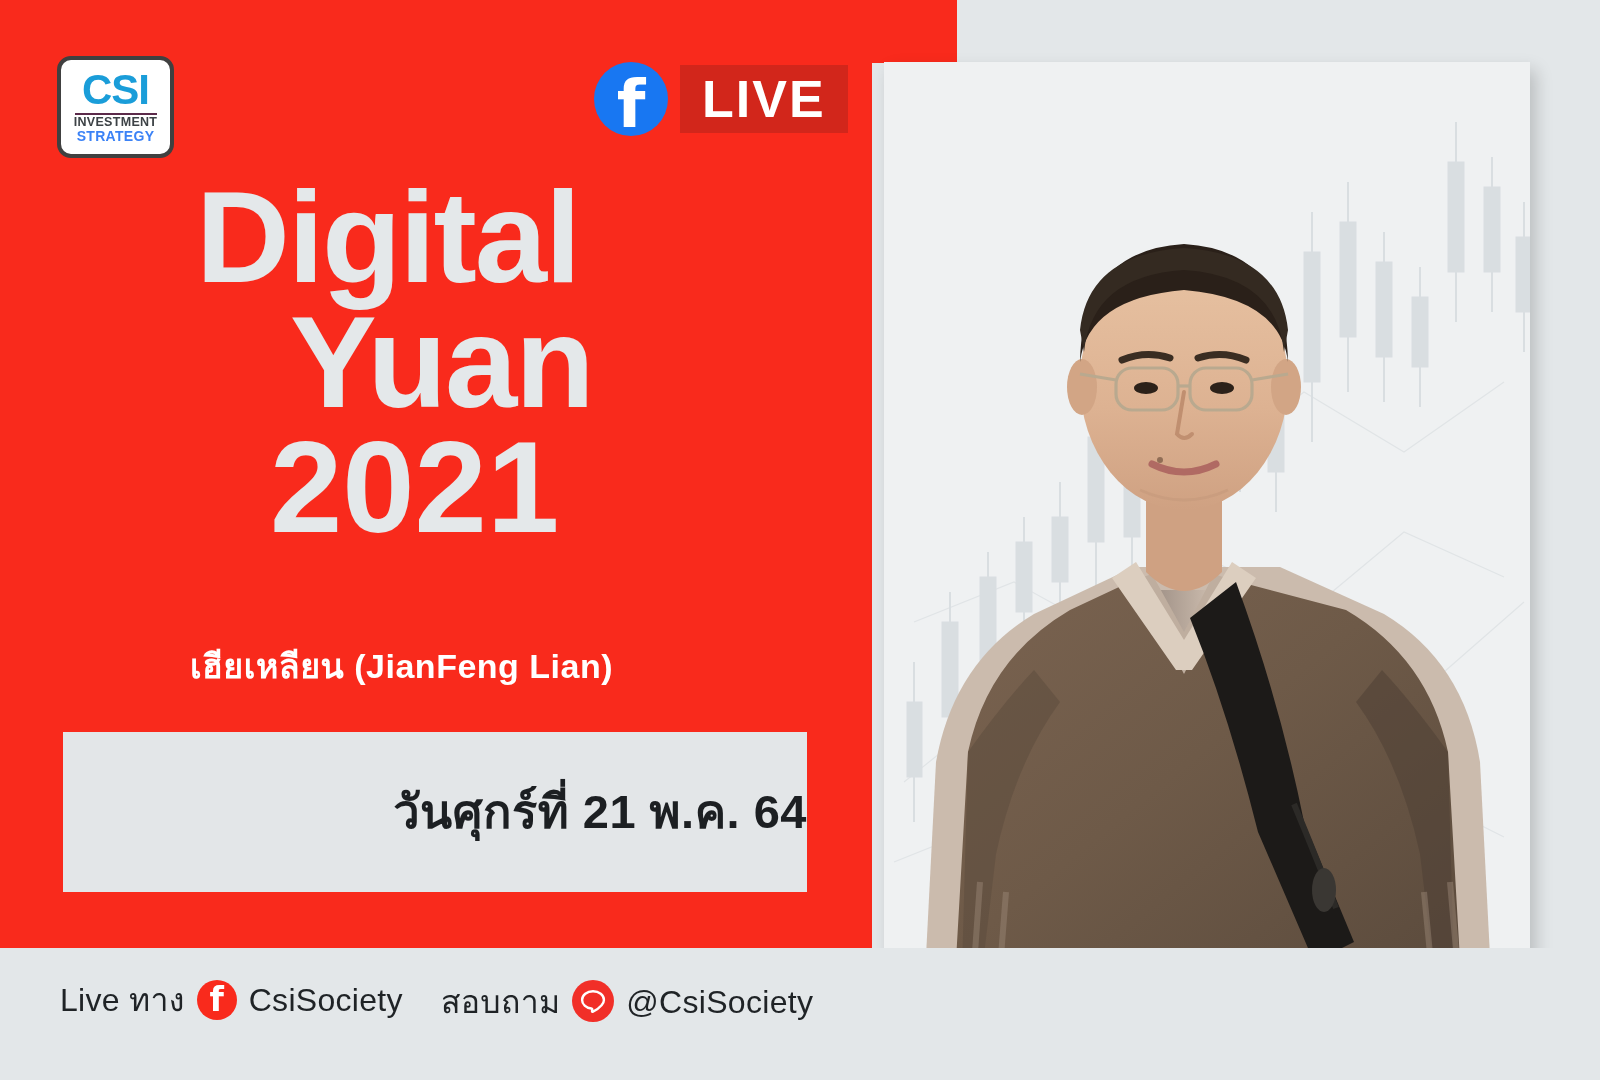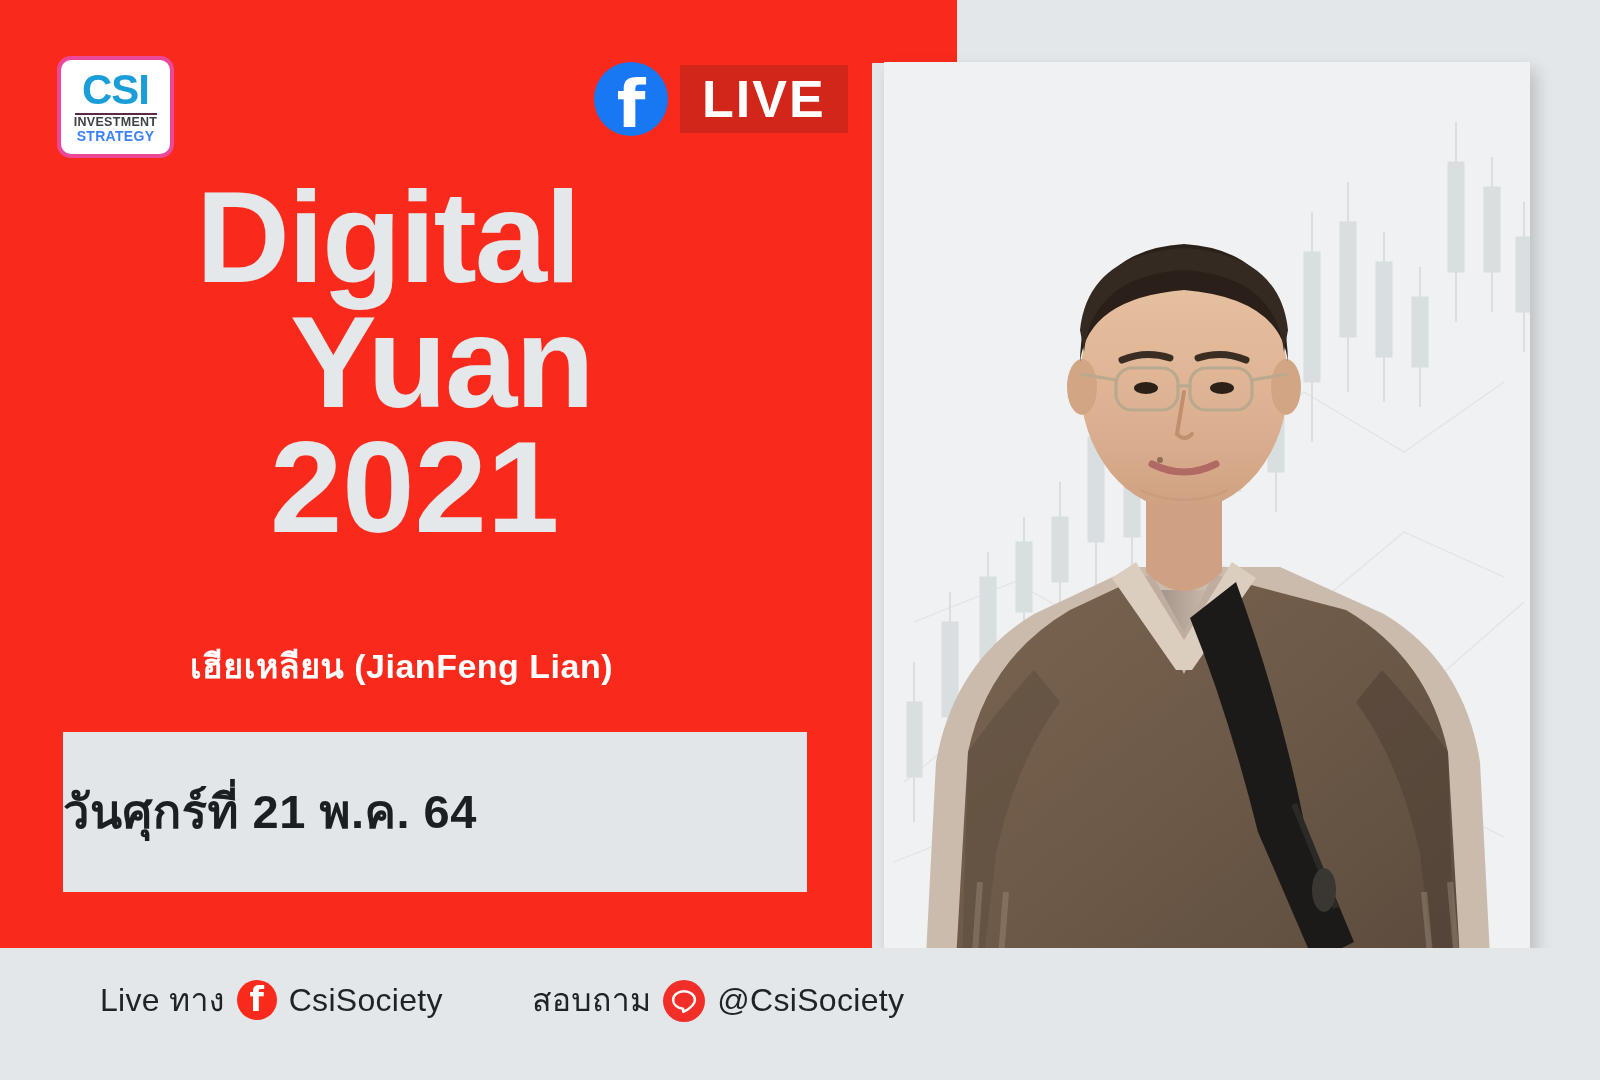--- a/index.html
+++ b/index.html
@@ -18,21 +18,21 @@
   }
   .red-panel-notch{
     
     position:absolute;left:872px;top:63px;width:85px;height:885px;
     background:#e3e7e9;
   }
 
   
   .logo{
     position:absolute;left:57px;top:56px;width:117px;height:102px;
-    background:#ffffff;border:4px solid #ec4899;border-radius:14px;
+    background:#ffffff;border:4px solid #404040;border-radius:14px;
     box-sizing:border-box;
     display:flex;flex-direction:column;align-items:center;justify-content:center;
   }
   .logo-csi{
     font-size:42px;font-weight:bold;color:#1a9dd9;letter-spacing:-1px;
     line-height:40px;font-family:"Liberation Sans",sans-serif;
   }
   .logo-rule{width:82px;height:2px;background:#5b2a4a;margin:3px 0 1px 0;}
   .logo-inv{font-size:12.5px;font-weight:bold;color:#3d4246;letter-spacing:0.3px;line-height:13px;}
   .logo-str{font-size:14px;font-weight:bold;color:#3b82f6;letter-spacing:0.3px;line-height:15px;}
@@ -70,32 +70,32 @@
   .speaker{
     position:absolute;left:190px;top:645px;width:700px;
     color:#ffffff;font-size:34px;font-weight:bold;line-height:42px;
     letter-spacing:0.5px;
   }
 
   
   .date-box{
     position:absolute;left:63px;top:732px;width:744px;height:160px;
     background:#e3e6e8;
-    display:flex;flex-direction:column;align-items:flex-start;justify-content:center;
+    display:flex;flex-direction:column;align-items:flex-end;justify-content:center;
   }
   .date-line1{color:#1c1f22;font-size:47px;font-weight:bold;line-height:62px;letter-spacing:0.5px;}
   .date-line2{color:#1c1f22;font-size:41px;font-weight:bold;line-height:56px;letter-spacing:0.5px;}
 
   
   .footer{
     position:absolute;left:0;top:948px;width:1600px;height:132px;
     background:#e3e7e9;
   }
-  .footer-row{position:absolute;left:60px;top:32px;display:flex;align-items:flex-start;margin-left:40px;}
-  .footer-row.second{left:492px;}
+  .footer-row{position:absolute;left:60px;top:32px;display:flex;align-items:flex-end;}
+  .footer-row.second{left:441px;}
   .f-text{color:#1f2326;font-size:32px;font-weight:normal;line-height:40px;letter-spacing:0.3px;}
   .f-text.bold{font-weight:normal;}
   .icon-fb-red{
     width:40px;height:40px;border-radius:50%;background:#f92a1c;
     position:relative;margin:0 12px;flex:none;overflow:hidden;
   }
   .icon-fb-red .f-glyph{
     position:absolute;left:0;right:0;top:3px;text-align:center;
     font-size:33px;line-height:34px;font-weight:bold;color:#ffffff;
     font-family:"DejaVu Sans",sans-serif;

